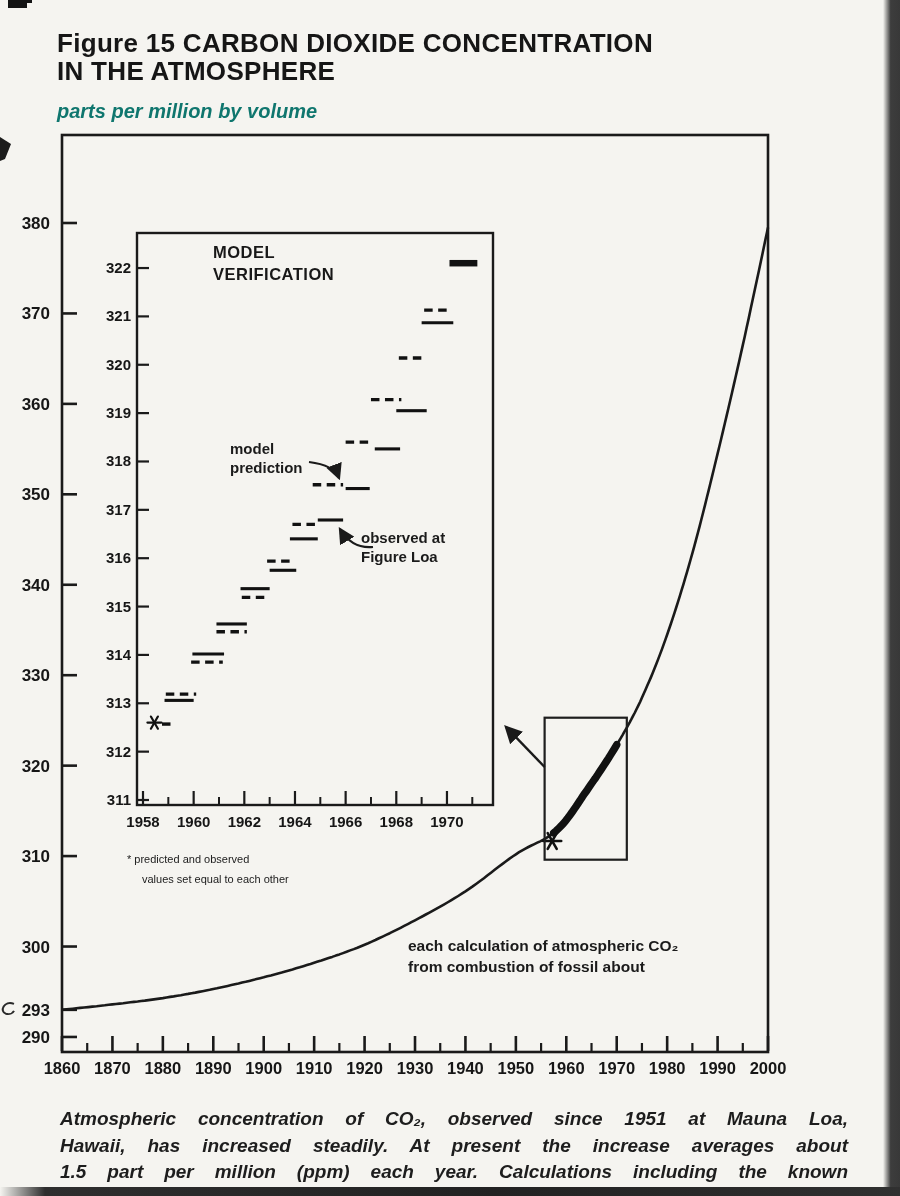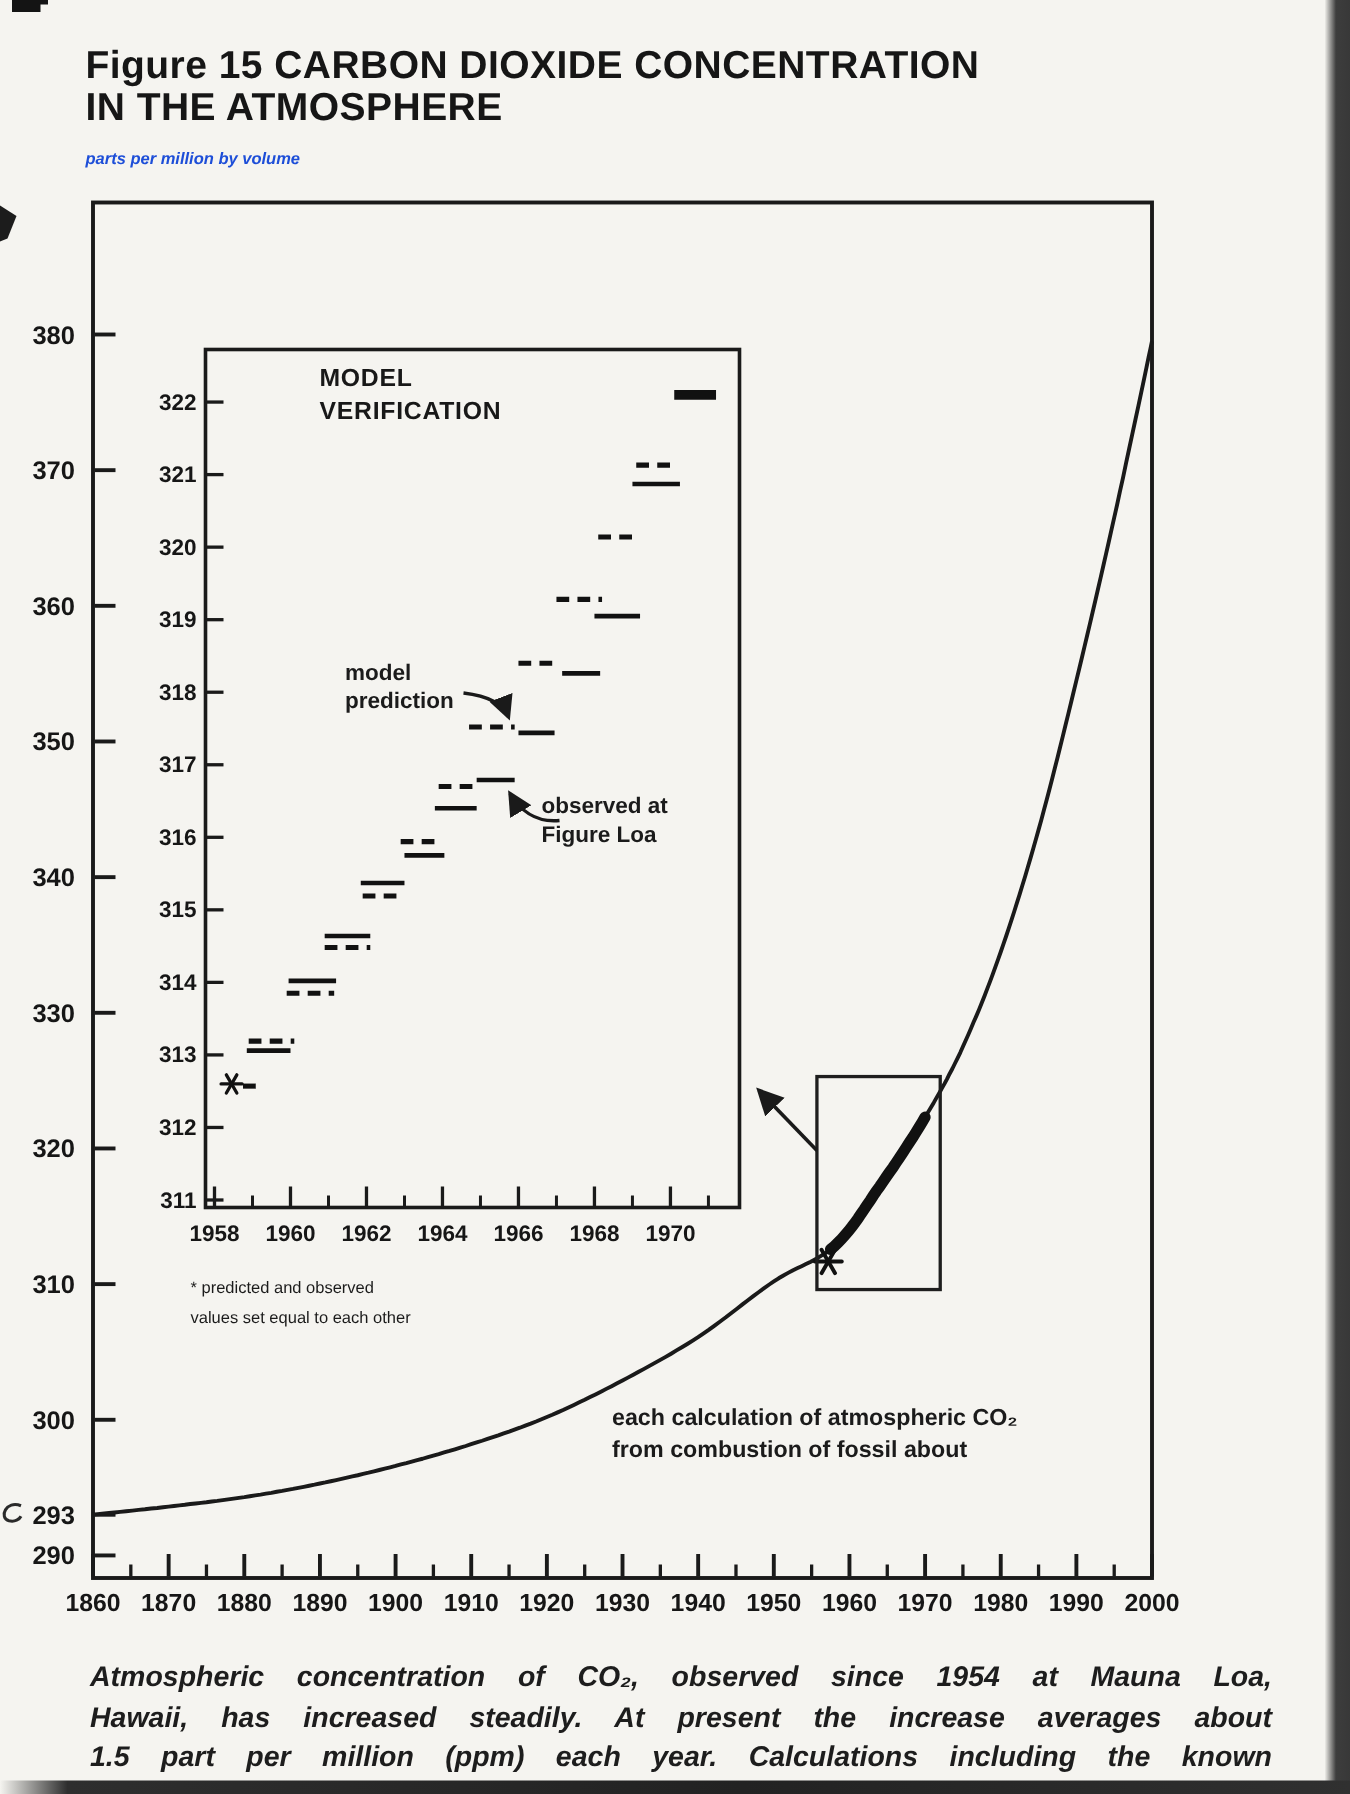--- a/index.html
+++ b/index.html
@@ -9,33 +9,33 @@
     font-family:"Liberation Sans", sans-serif;
     color:#151515;
   }
   .abs{position:absolute;}
   #chart-svg{position:absolute;left:0;top:0;}
   .title{
     left:57px;top:30px;font-size:26px;font-weight:bold;line-height:27.5px;
     letter-spacing:0.3px;color:#161616;
   }
   .units{
-    left:57px;top:100px;font-size:11px;font-weight:bold;font-style:italic;color:#1d4ed8;
+    left:57px;top:100px;font-size:20px;font-weight:bold;font-style:italic;color:#0f766e;
   }
   .inset-title{
     left:213px;top:242px;font-size:16.5px;font-weight:bold;line-height:21.5px;
     white-space:pre-line;letter-spacing:0.5px;color:#181818;
   }
   .ann{
     font-size:15px;font-weight:bold;line-height:18.5px;white-space:pre-line;color:#1b1b1b;
   }
   .model-pred{left:230px;top:440px;}
   .observed-lab{left:361px;top:529px;}
   .footnote{left:127px;top:849px;font-size:11px;font-weight:normal;line-height:20px;color:#1b1b1b;}
-  .footnote .l2{}
+  .footnote .l2{margin-left:15px;}
   .curve-lab{left:408px;top:936px;font-size:15.5px;font-weight:bold;line-height:20.5px;color:#1b1b1b;}
   .caption{
     left:60px;top:1106px;width:788px;font-size:19px;font-weight:bold;font-style:italic;
     line-height:26.5px;color:#1d1d1d;word-spacing:3px;
   }
   .caption div{text-align:justify;text-align-last:justify;}
   .artifact{background:#141414;}
   #right-band{
     right:0;top:0;width:17px;height:1196px;
     background:linear-gradient(to right, rgba(60,60,60,0) 0%, #3d3d3d 45%, #383838 100%);
@@ -247,21 +247,21 @@
     <div>* predicted and observed</div>
     <div class="l2">values set equal to each other</div>
   </div>
 
   <div class="abs curve-lab">
     <div>each calculation of atmospheric CO₂</div>
     <div>from combustion of fossil about</div>
   </div>
 
   <div class="abs caption">
-    <div>Atmospheric concentration of CO₂, observed since 1954 at Mauna Loa,</div>
+    <div>Atmospheric concentration of CO₂, observed since 1951 at Mauna Loa,</div>
     <div>Hawaii, has increased steadily. At present the increase averages about</div>
     <div>1.5 part per million (ppm) each year. Calculations including the known</div>
   </div>
 
   <div class="abs artifact" style="left:8px;top:0;width:19px;height:8px;"></div>
   <div class="abs artifact" style="left:26px;top:0;width:6px;height:3px;"></div>
   <div class="abs" id="right-band"></div>
   <div class="abs" id="bottom-band"></div>
 
 </div>

